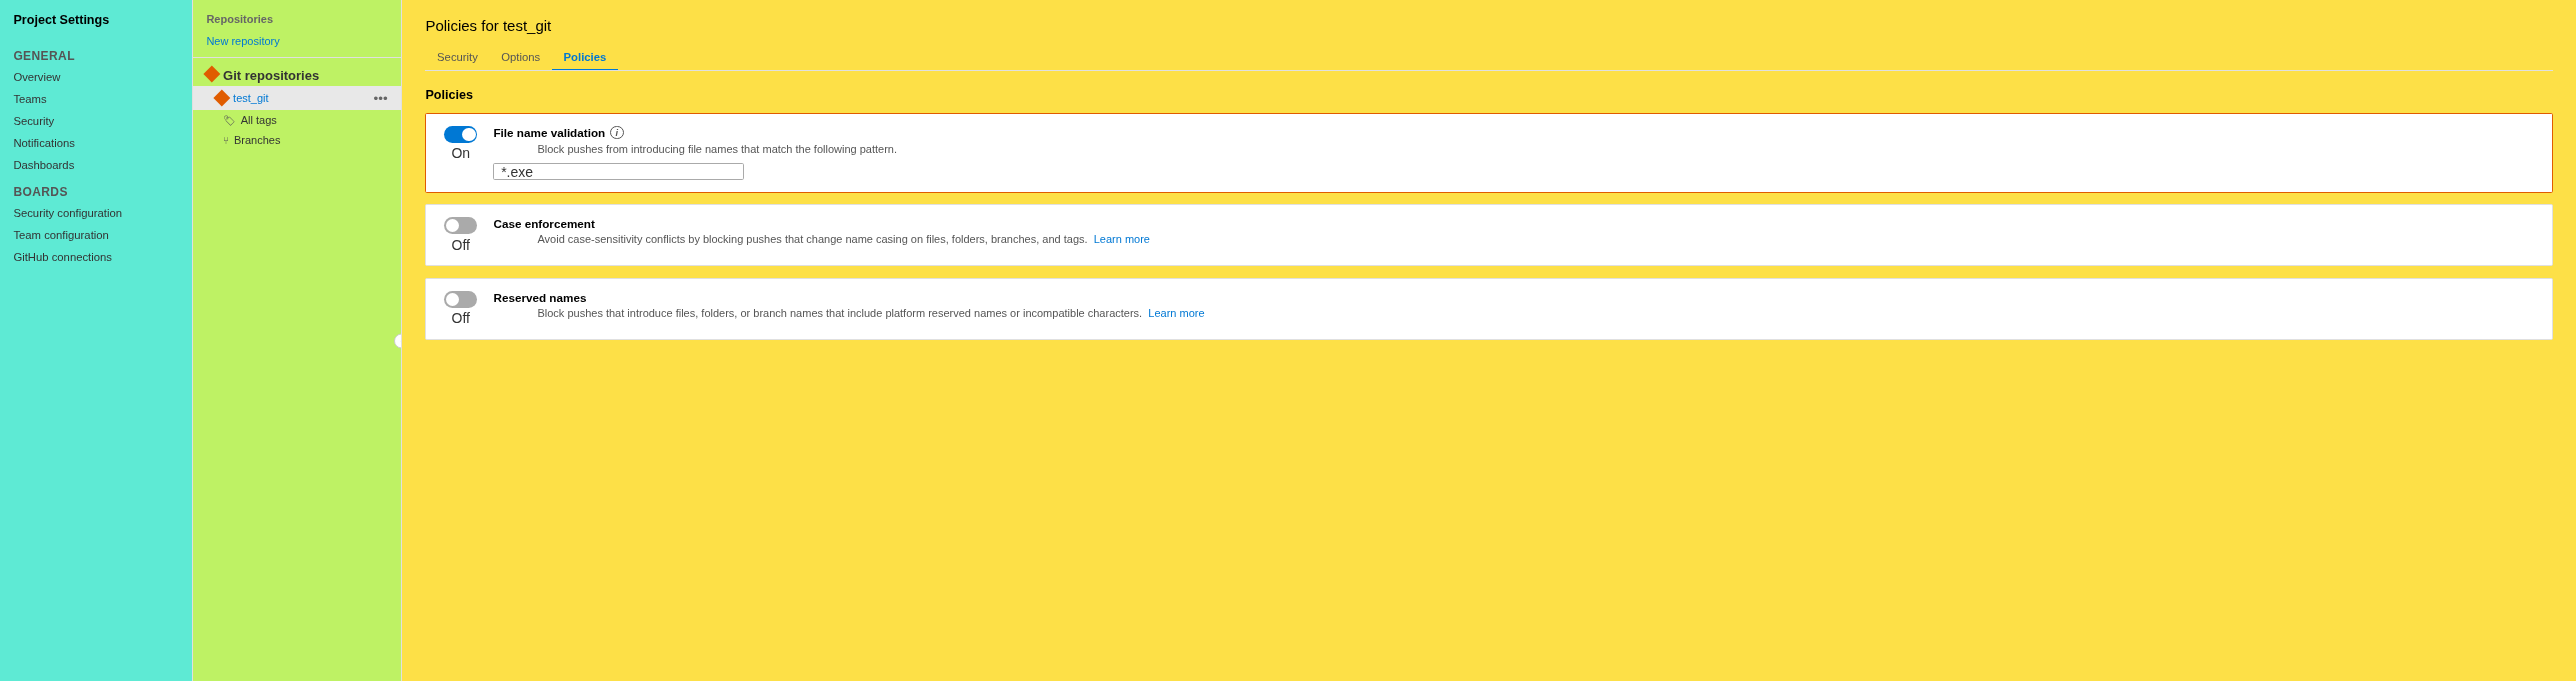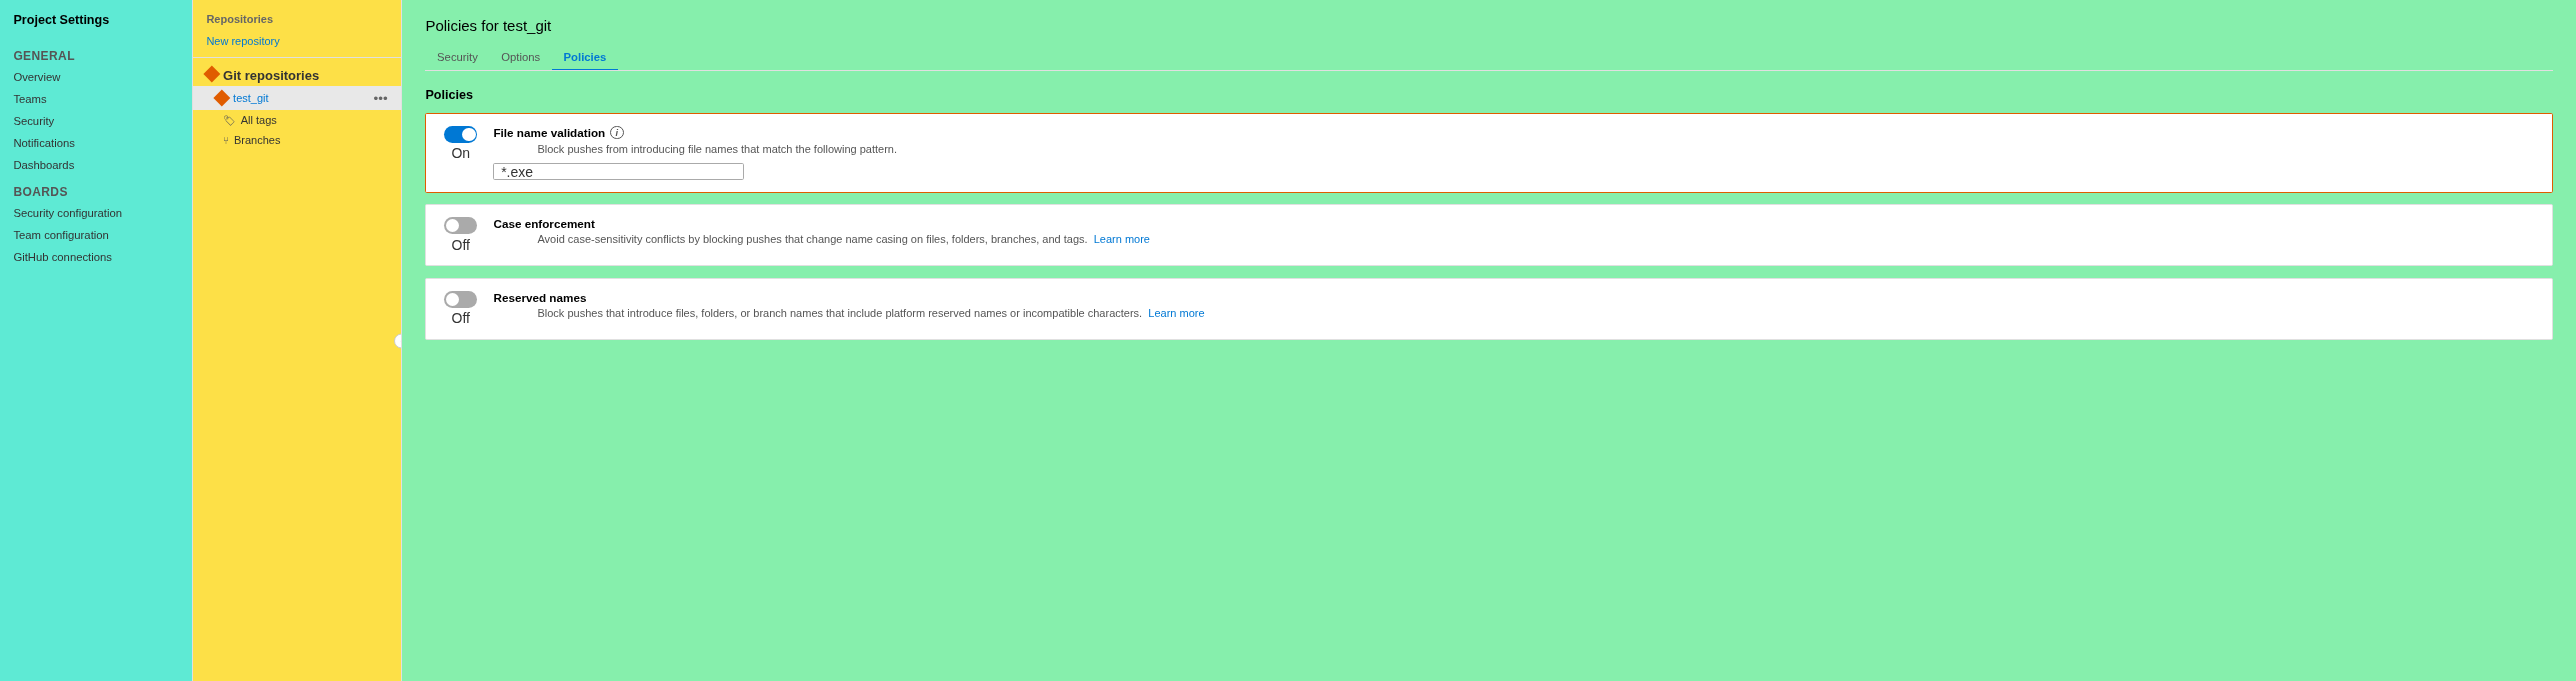--- a/index.html
+++ b/index.html
@@ -43,21 +43,21 @@
       color: #333;
       font-size: 11.3px;
     }
 
     
     .middle-panel {
       width: 209px;
       min-width: 209px;
       border-right: 0.8px solid #e0e0e0;
       padding: 13.4px 0;
-      background: #fde047;
+      background: #bef264;
       overflow-y: auto;
       position: relative;
     }
     .middle-panel .collapse-arrow {
       position: absolute;
       right: -8.4px;
       top: 50%;
       transform: translateY(-50%);
       width: 15px;
       height: 15px;
@@ -139,21 +139,21 @@
     .sub-item-icon {
       font-size: 10px;
       color: #555;
     }
 
     
     .main-content {
       flex: 1;
       padding: 17px 23.4px;
       overflow-y: auto;
-      background: #86efac;
+      background: #fde047;
     }
     .page-title {
       font-size: 15px;
       font-weight: 400;
       color: #000;
       margin-bottom: 10px;
     }
 
     
     .tabs {

